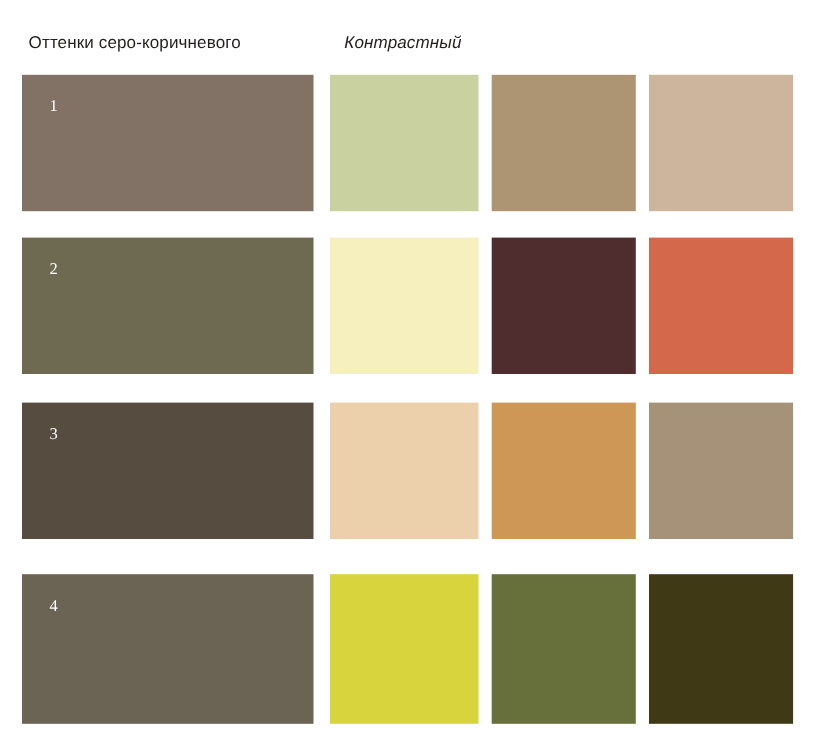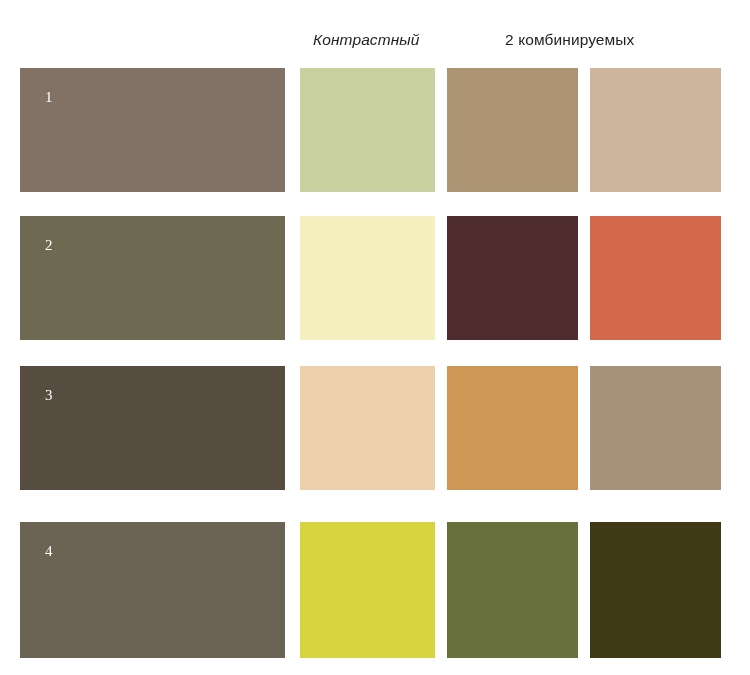--- a/index.html
+++ b/index.html
@@ -80,22 +80,22 @@
     line-height: 1;
     user-select: none;
   }
 </style>
 </head>
 <body>
 
 <div id="palette-sheet">
 
   <div class="header-row">
+    <div class="col-header h-base">Оттенки серо-коричневого</div>
     <div class="col-header h-contrast">Контрастный</div>
-    <div class="col-header h-combo">2 комбинируемых</div>
   </div>
 
   <div class="grid" id="swatch-grid">
       <div class="swatch-row" style="top: 68px; height: 124px;">
         <div class="swatch c0" style="background: rgb(129, 114, 101);">
           <span class="swatch-number" style="color: rgb(255, 255, 255);">1</span>
         </div>
         <div class="swatch c1" style="background: rgb(201, 209, 160);"></div>
         <div class="swatch c2" style="background: rgb(173, 149, 116);"></div>
         <div class="swatch c3" style="background: rgb(205, 180, 157);"></div>

